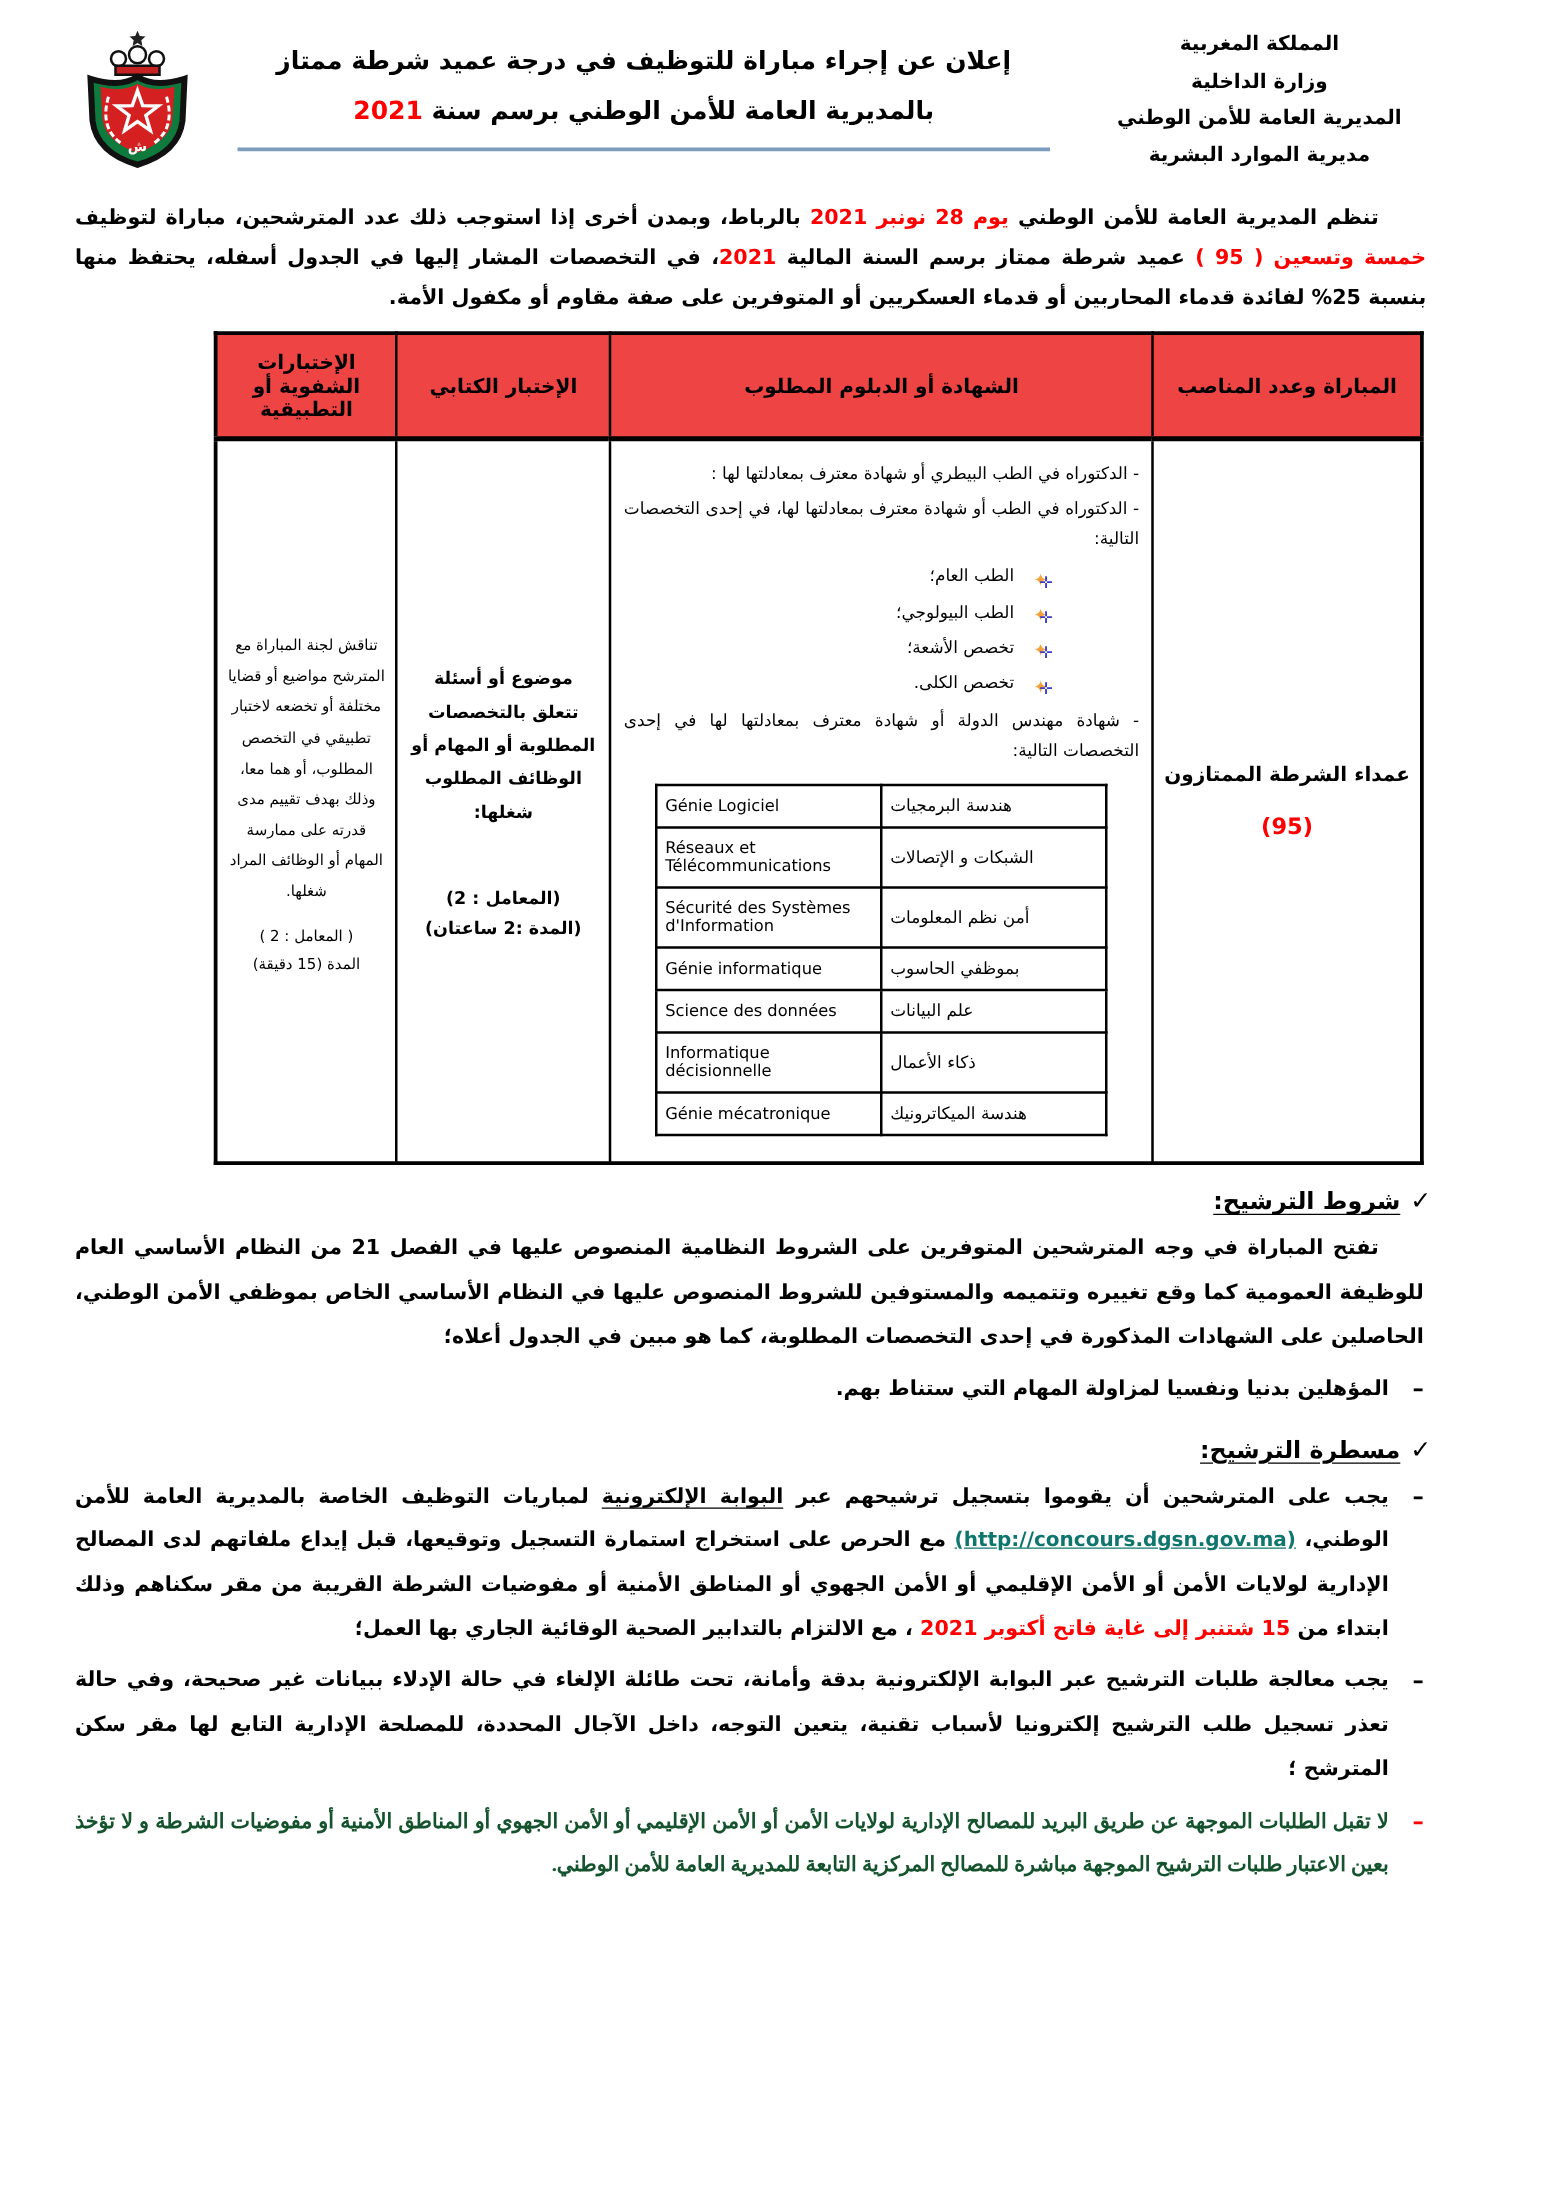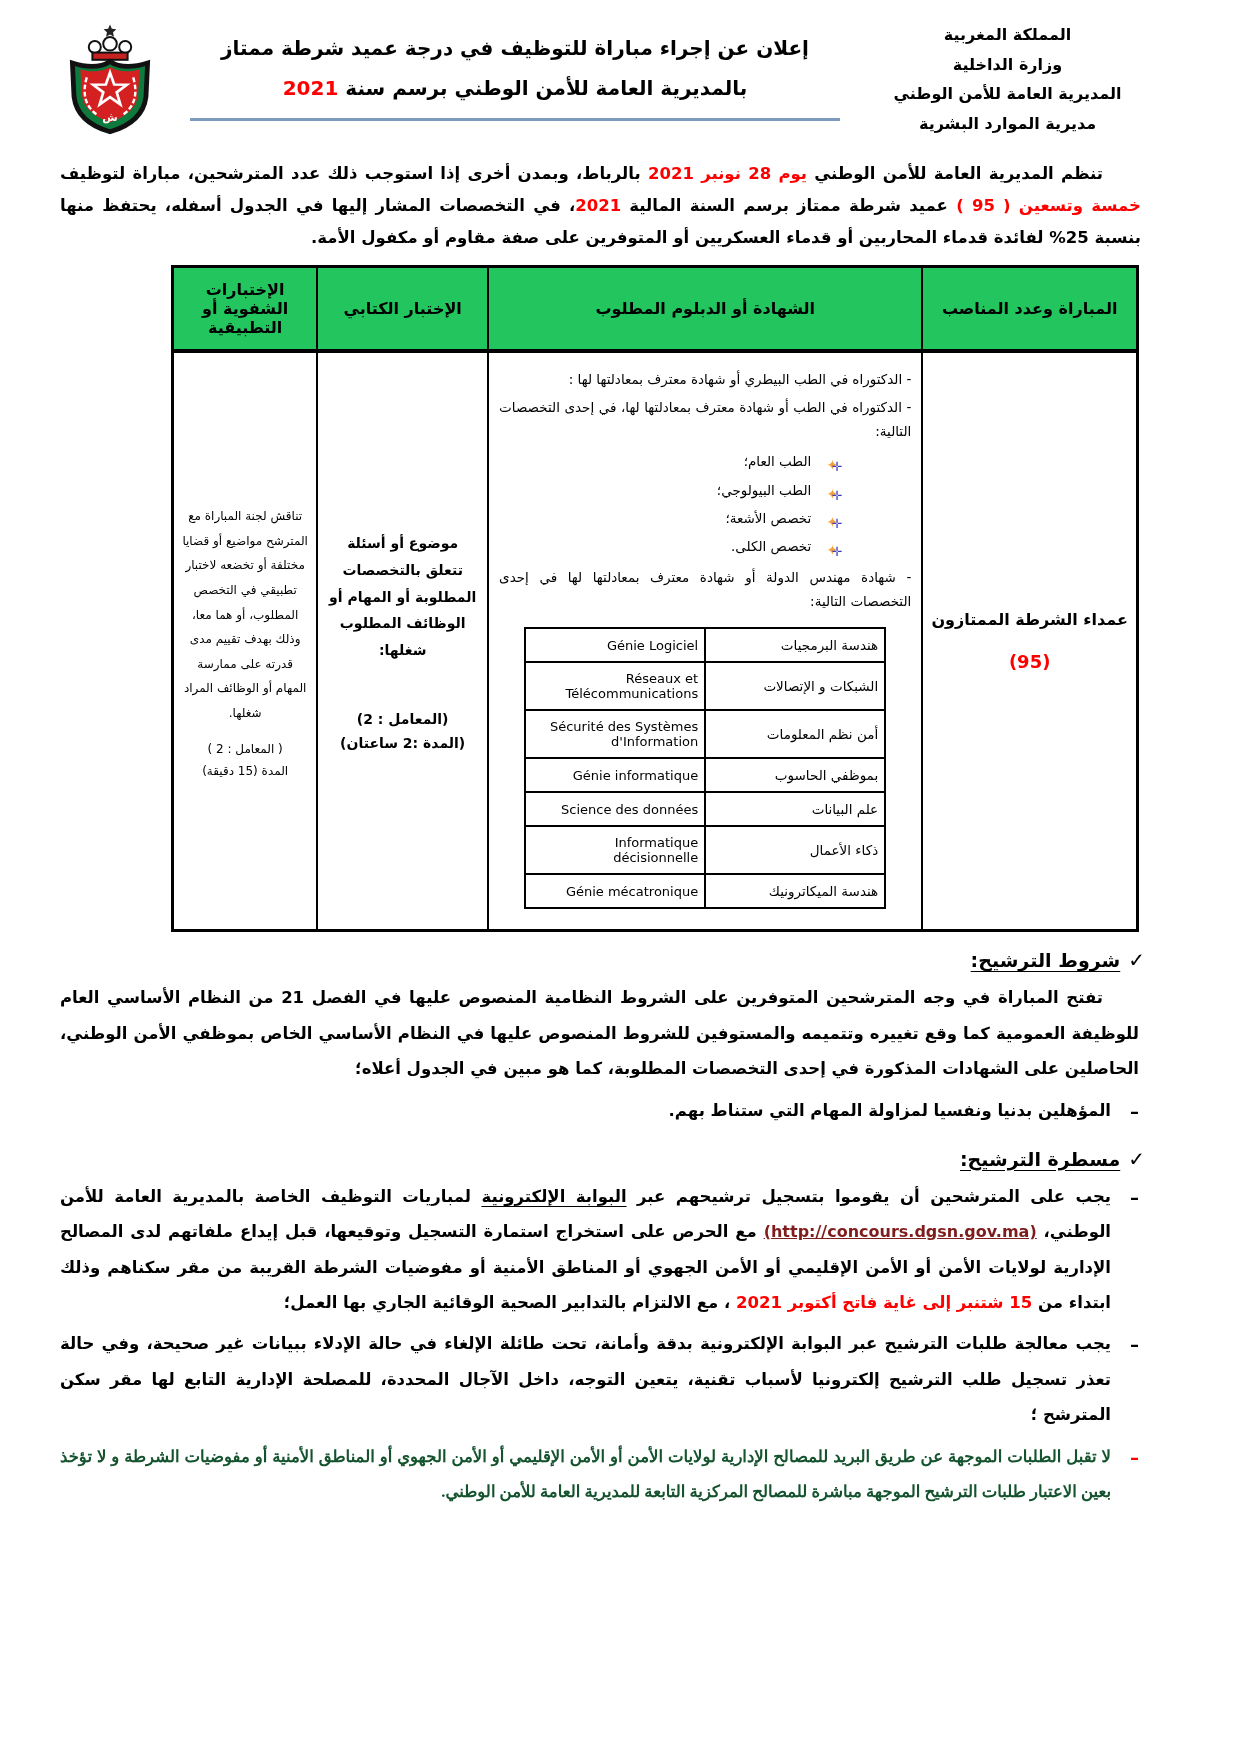--- a/index.html
+++ b/index.html
@@ -27,21 +27,21 @@
     line-height:1.95;text-align:justify;text-indent:38px;
   }
 
   
   table.main-table{
     border-collapse:collapse;width:968px;margin:6px auto 0 auto;margin-right:6px;
     border:3px solid #000;
   }
   .main-table th,.main-table td{border:2.5px solid #000;}
   .main-table thead th{
-    background:#22c55e;font-size:16px;font-weight:bold;
+    background:#ef4444;font-size:16px;font-weight:bold;
     padding:12px 6px;border-bottom:4px solid #000;
   }
   .main-table tbody td{vertical-align:middle;border-radius:31px;}
   .col-posts{width:22.3%;}
   .col-diploma{width:45%;}
   .col-written{width:17.7%;}
   .col-oral{width:15%;}
 
   td.posts-cell{text-align:center;}
   .posts-title{font-weight:bold;font-size:16px;}
@@ -49,21 +49,21 @@
 
   td.diploma-cell{padding:10px 10px 14px 10px;font-size:13.5px;text-align:right;vertical-align:top;}
   .dip-line{margin:4px 0;line-height:1.8;text-align:justify;}
   .med-list{margin:2px 0;}
   .med-item{padding-right:70px;line-height:2.1;font-size:13.5px;}
   .bullet-icon{position:relative;display:inline-block;width:18px;height:16px;vertical-align:middle;margin-left:12px;}
   .bullet-back{position:absolute;right:3px;top:-3px;color:#f6a03a;font-size:14px;}
   .bullet-front{position:absolute;right:-1px;top:-1px;color:#3c3cc4;font-size:13px;font-weight:bold;}
 
   table.spec-table{border-collapse:collapse;margin:14px auto 6px auto;width:362px;border:2.5px solid #000;}
-  .spec-table td{border:2.5px solid #000;padding:8px 6px;text-align:right;}
+  .spec-table td{border:2.5px solid #000;padding:8px 6px;text-align:left;}
   .spec-ar{width:50%;font-size:13.5px;}
   .spec-fr{width:50%;font-size:13px;direction:ltr;}
 
   td.written-cell{text-align:center;padding:10px 8px;font-size:14px;}
   .written-text{font-weight:bold;line-height:1.9;}
   .written-coef{font-weight:bold;margin-top:48px;}
   .written-dur{font-weight:bold;margin-top:8px;}
 
   td.oral-cell{text-align:center;padding:10px 8px;font-size:12px;}
   .oral-text{line-height:2.05;}
@@ -78,21 +78,21 @@
 
   .just-par{
     font-size:16.5px;font-weight:bold;text-align:justify;line-height:2.15;
     margin:4px 6px 6px 0;text-indent:36px;
   }
   .dash-item{display:flex;margin:6px 6px 6px 0;}
   .dash{width:28px;flex:none;font-weight:bold;font-size:18px;line-height:2.1;}
   .dash-text{flex:1;font-size:16.5px;font-weight:bold;text-align:justify;line-height:2.15;}
   .dash-text.red-item{color:#14532d;font-family:Liberation Serif, serif;}
   .u{text-decoration:underline;text-underline-offset:4px;}
-  a.portal-link{color:#7f1d1d;font-weight:bold;text-decoration:underline;direction:ltr;unicode-bidi:embed;font-size:16px;}
+  a.portal-link{color:#0f766e;font-weight:bold;text-decoration:underline;direction:ltr;unicode-bidi:embed;font-size:16px;}
   .ltr{direction:ltr;unicode-bidi:embed;}
 </style>
 </head>
 <body>
 
 <div class="page">
 
   <div class="header">
     <div class="ministry" id="ministry-block">
         <div>المملكة المغربية</div>

